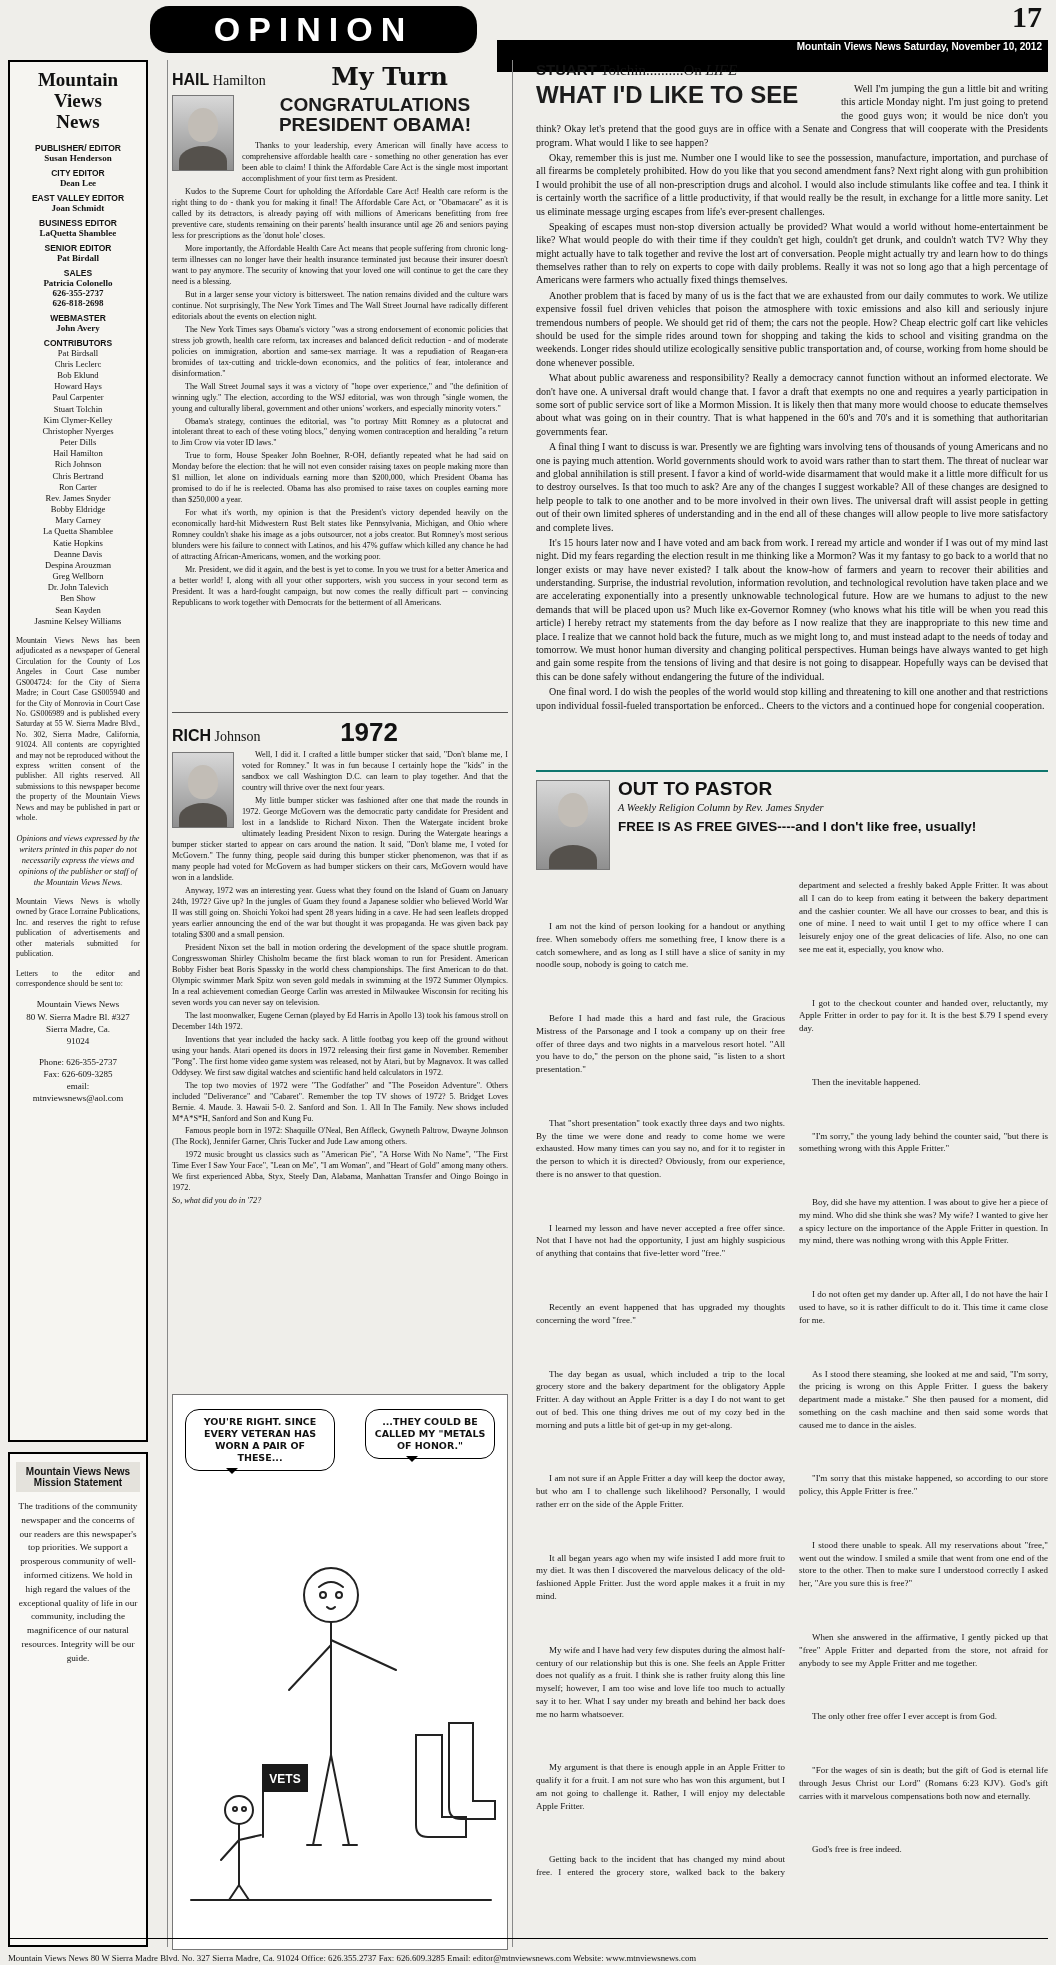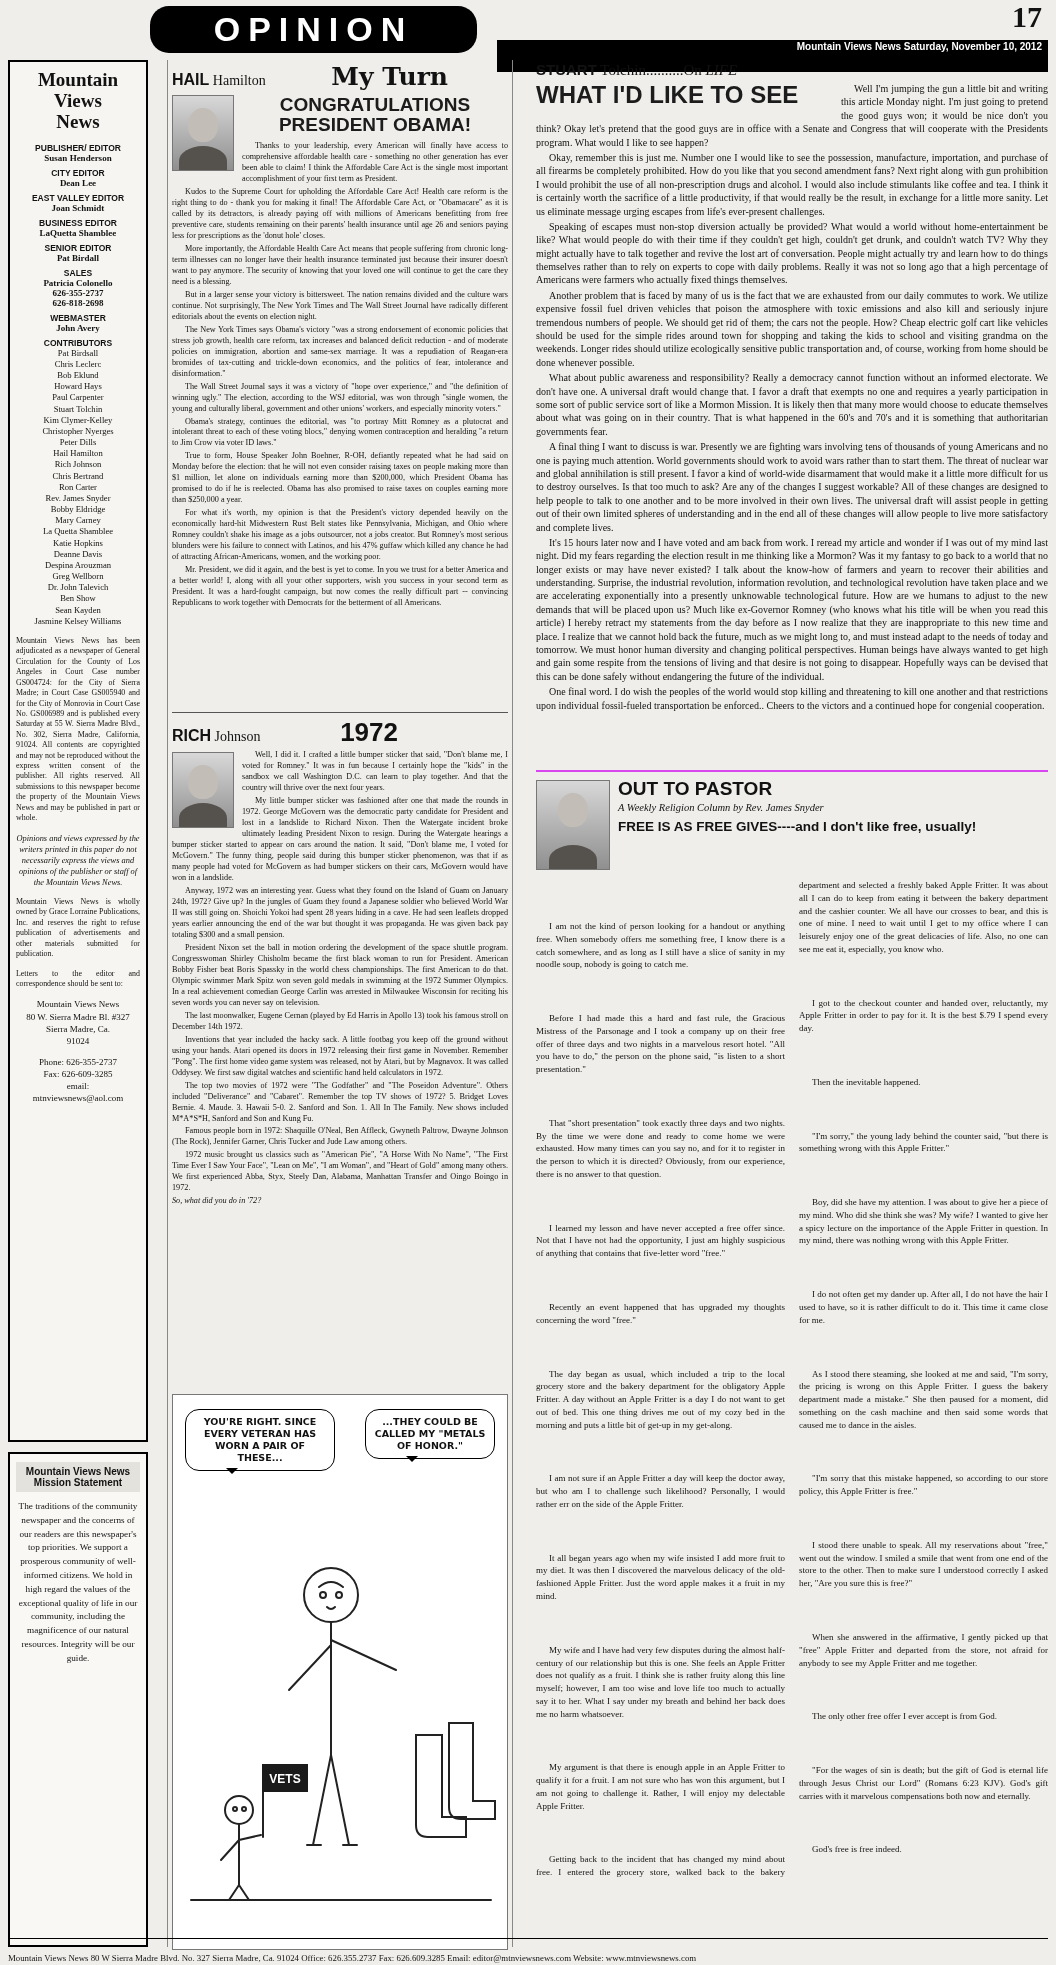--- a/index.html
+++ b/index.html
@@ -89,21 +89,21 @@
   .tolchin { min-height:700px; overflow:hidden; }
   .tolchin-kicker { font-size:15px; padding:1px 0 3px; }
   .tolchin-kicker b { font-family:"Liberation Sans", sans-serif; }
   .tolchin-kicker .life { font-style:italic; font-weight:normal; }
   .tolchin .headline-tolchin {
     float:left; width:295px; font-family:"Liberation Sans", sans-serif; font-weight:bold;
     font-size:24px; line-height:1.05; margin:0 10px 4px 0; color:#1c1c1c;
   }
   .tolchin .body p { font-size:10px; }
   
-  .pastor { border-top:2px solid #d946ef; margin-top:10px; padding-top:6px; }
+  .pastor { border-top:2px solid #0f766e; margin-top:10px; padding-top:6px; }
   .pastor-header { overflow:hidden; margin-bottom:6px; }
   .pastor-header .photo { width:74px; height:90px; }
   .pastor-title { font-family:"Liberation Sans", sans-serif; font-weight:bold; font-size:19px; }
   .pastor-subtitle { font-style:italic; font-size:10.5px; margin:2px 0 6px; }
   .pastor-headline { font-family:"Liberation Sans", sans-serif; font-weight:bold; font-size:13.5px; }
   .pastor .body { column-count:2; column-gap:14px; margin-top:4px; }
   .pastor .body p { font-size:9px; line-height:1.42;margin-top:41px; }
   
   .page-footer {
     position:absolute; left:8px; right:8px; bottom:2px;

